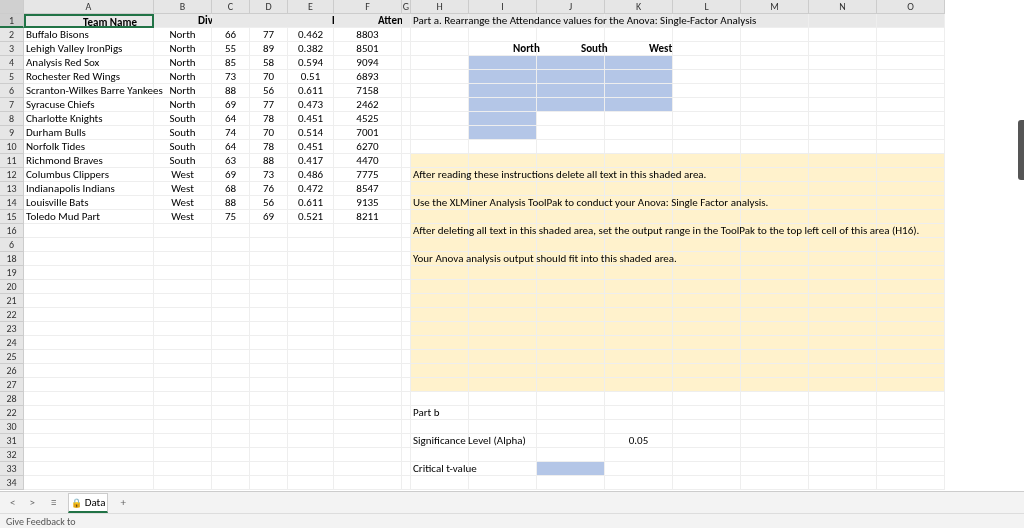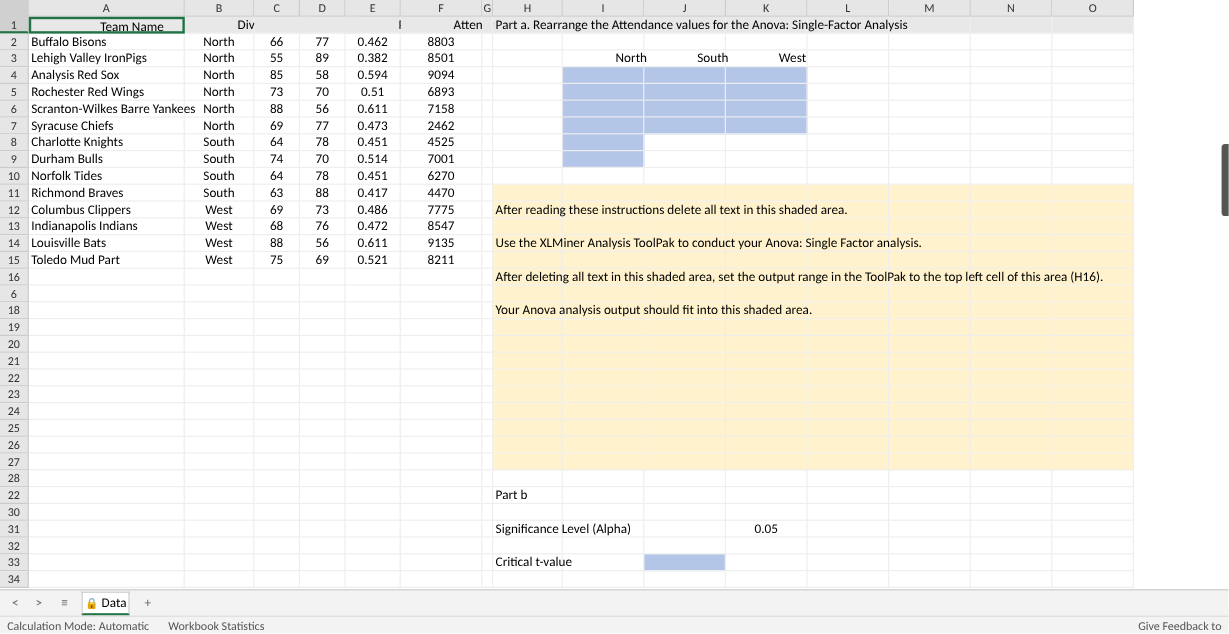--- a/index.html
+++ b/index.html
@@ -46,21 +46,21 @@
       border-right: 1px solid #eee;
       border-bottom: 1px solid #eee;
       padding: 0 2px;
       line-height: 14px;
       overflow: visible;
       white-space: nowrap;
       color: #000;
     }
     .cell.center { text-align: center; }
     .cell.right { text-align: center; }
-    .cell.bold { font-weight: normal; padding-left: 44px; }
+    .cell.bold { font-weight: bold; padding-left: 44px; }
     .cell.yellow { background: #fff2cc; }
     .cell.blue { background: #b4c6e7; }
     .cell.selrow { background: #e8e8e8; }
     .active-cell {
       border: 2px solid #217346 !important;
       z-index: 3;
       position: relative;
     }
     .overflow-text {
       position: relative;
@@ -683,20 +683,16 @@
 
 <div class="sheet-tabs">
   <span class="tab-nav">&lt;</span>
   <span class="tab-nav">&gt;</span>
   <span class="tab-menu">≡</span>
   <span class="tab active"><span class="lock-icon"></span><span>Data</span></span>
   <span class="tab-add">+</span>
 </div>
 
 <div class="statusbar">
-  <div class="left">
-    <span>Calculation Mode: Automatic</span>
-    <span>Workbook Statistics</span>
-  </div>
   <span>Give Feedback to</span>
 </div>
 
 <div class="right-panel"></div>
 
 </body></html>

